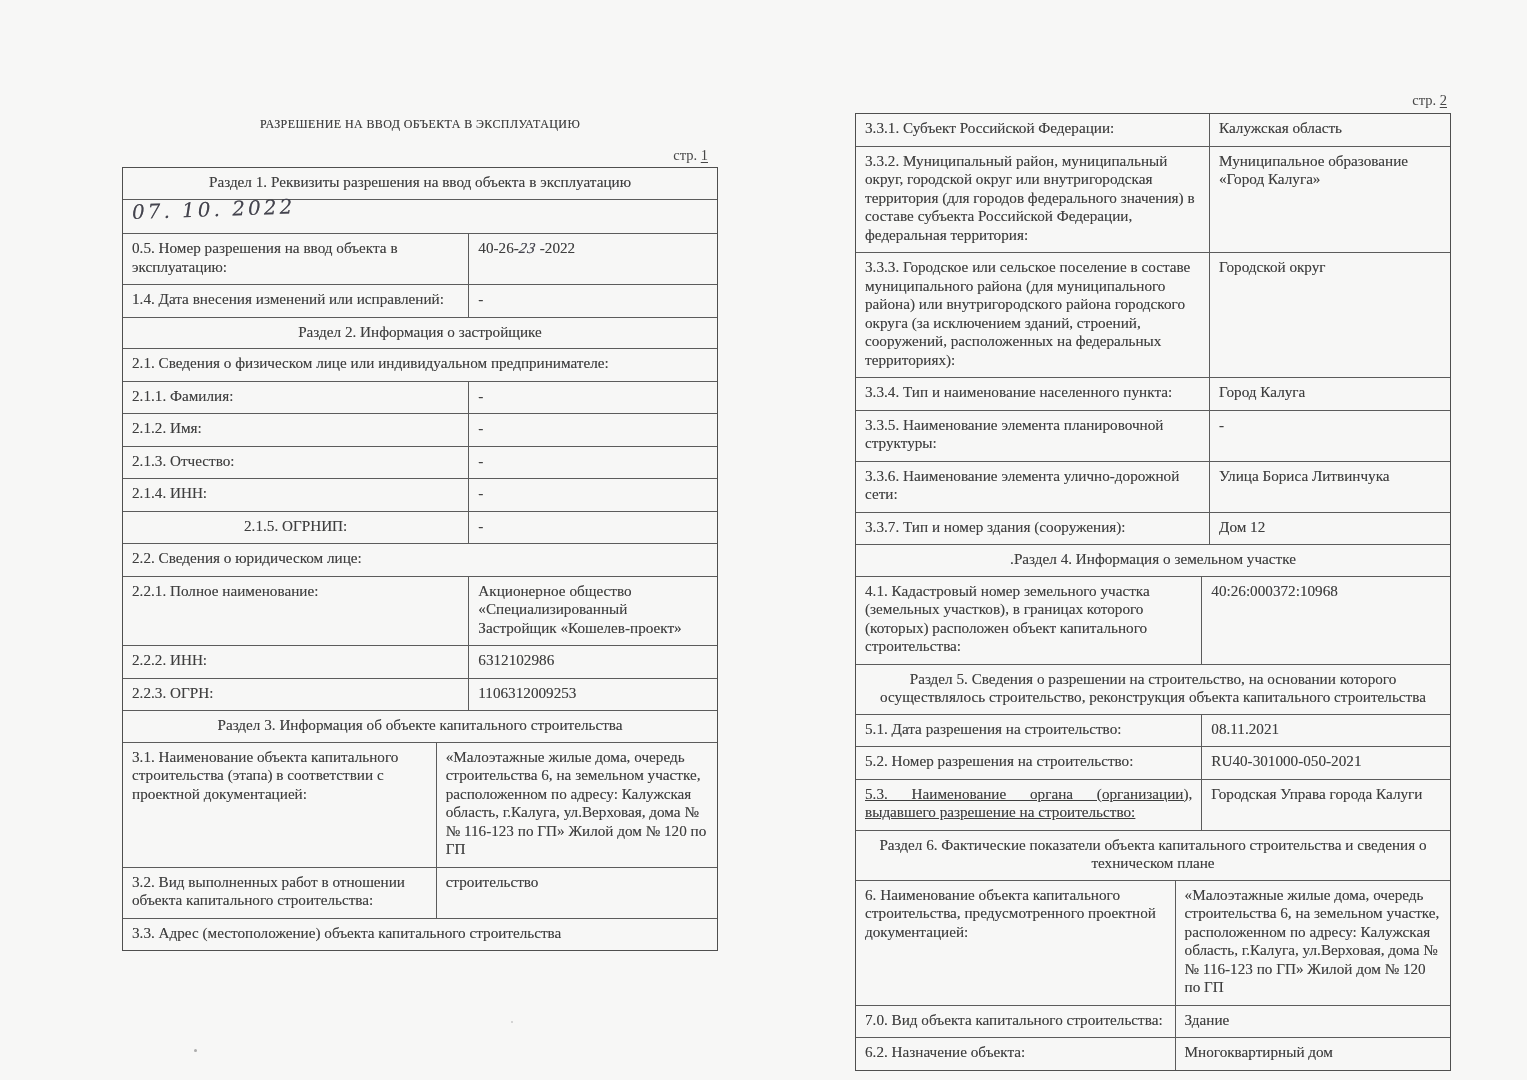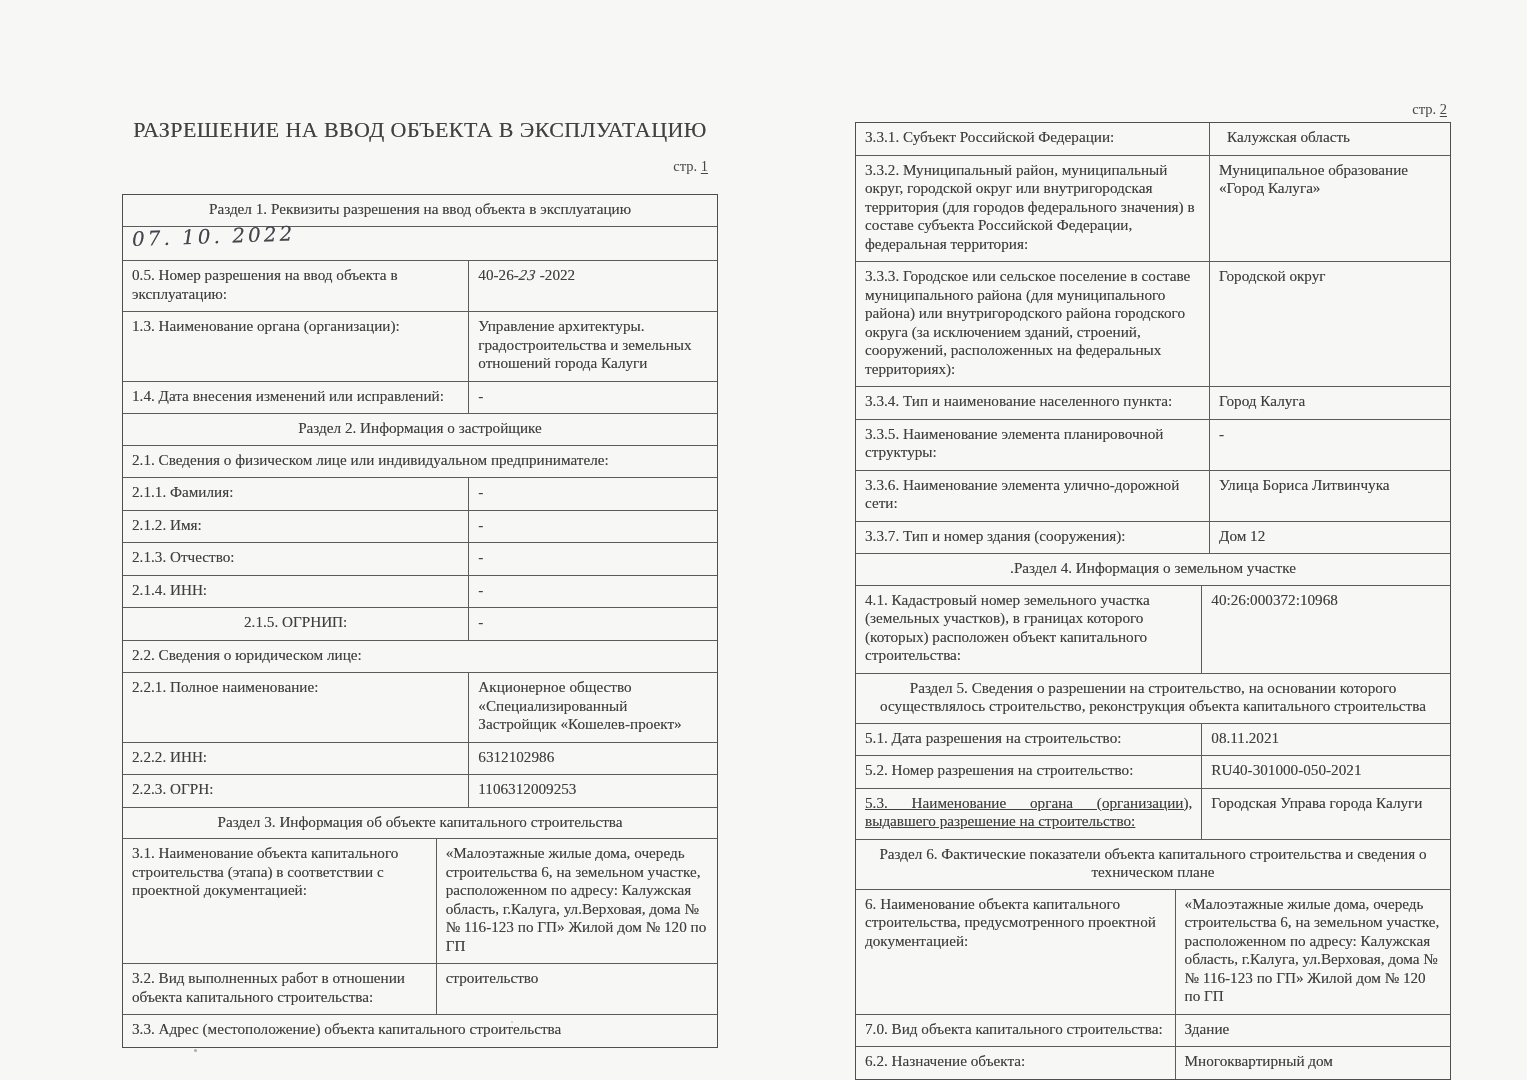--- a/index.html
+++ b/index.html
@@ -14,40 +14,40 @@
     position:relative;width:1527px;height:1080px;
     background:#fdfdfc;
     filter:contrast(0.95) brightness(1.0);
   }
   .sheet *{box-sizing:border-box;}
   .page{position:absolute;}
   .page-1{left:122px;top:111px;width:596px;}
   .page-2{left:855px;top:83px;width:596px;}
   .doc-title{
     margin:6px 0 0 0;
-    font-size:22px;font-weight:normal;letter-spacing:.4px;
+    font-size:12px;font-weight:normal;letter-spacing:.4px;
     text-align:center;color:#3f3f3f;
     text-shadow:0 0 .5px rgba(70,70,70,.6);
   }
   .page-ind{
     margin-top:14px;text-align:right;font-size:14.5px;color:#444;
     padding-right:10px;height:18px;line-height:18px;
   }
-  .page-2 .page-ind{margin-top:17px;padding-right:4px;}
+  .page-2 .page-ind{margin-top:8px;padding-right:4px;}
   .pnum{text-decoration:underline;text-underline-offset:2px;}
   .doc-table{
-    margin-top:19px;width:100%;
+    margin-top:3px;width:100%;
     border:1.4px solid #4c4c4c;
     background:transparent;
     font-size:15.2px;line-height:18.5px;color:#3c3c3c;
     text-shadow:0 0 .4px rgba(70,70,70,.5);
   }
   .page-2 .doc-table{margin-top:4px;}
   .t-row{display:flex;border-top:1px solid #5a5a5a;}
-  .t-row:first-child{border-top:none;gap:8px;}
+  .t-row:first-child{border-top:none;}
   .cell{padding:5px 9px 8px 9px;min-height:30px;}
   .cell.section{flex:1;text-align:center;padding:5px 14px 7px 14px;}
   .cell.full{flex:1;}
   .cell.lbl{border-right:1px solid #5a5a5a;}
   .cell.val{flex:1;}
   .cell.justify{text-align:justify;text-decoration:underline;}
   .hw{
     display:inline-block;
     font-family:"DejaVu Serif",serif;font-style:italic;
     font-size:20px;letter-spacing:3px;color:#41414c;
@@ -79,24 +79,20 @@
           <div class="cell section">Раздел 1. Реквизиты разрешения на ввод объекта в эксплуатацию</div>
         </div>
         <div class="t-row">
           <div class="cell val"><span class="hw">07. 10. 2022</span></div>
         </div>
         <div class="t-row">
           <div class="cell lbl" style="width: 58.3%;">0.5. Номер разрешения на ввод объекта в эксплуатацию:</div>
           <div class="cell val"><span>40-26-</span><span class="hw-part">23</span><span> -2022</span></div>
         </div>
         <div class="t-row">
-          <div class="cell lbl" style="width: 58.3%;">1.3. Наименование органа (организации):</div>
-          <div class="cell val">Управление архитектуры. градостроительства и земельных отношений города Калуги</div>
-        </div>
-        <div class="t-row">
           <div class="cell lbl" style="width: 58.3%;">1.4. Дата внесения изменений или исправлений:</div>
           <div class="cell val">-</div>
         </div>
         <div class="t-row">
           <div class="cell section">Раздел 2. Информация о застройщике</div>
         </div>
         <div class="t-row">
           <div class="cell full">2.1. Сведения о физическом лице или индивидуальном предпринимателе:</div>
         </div>
         <div class="t-row">

